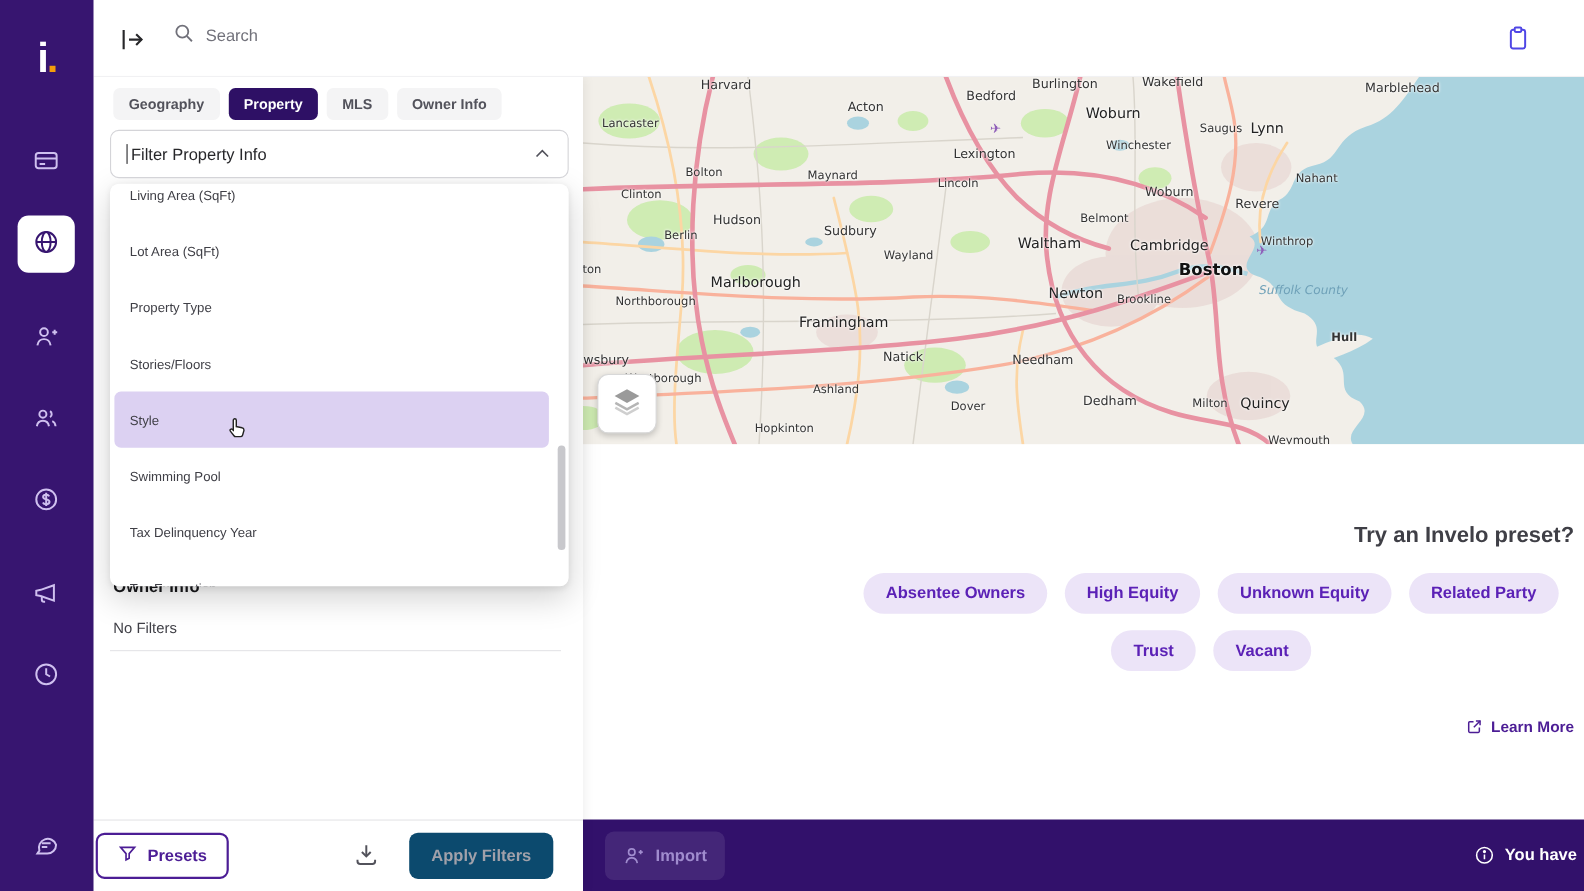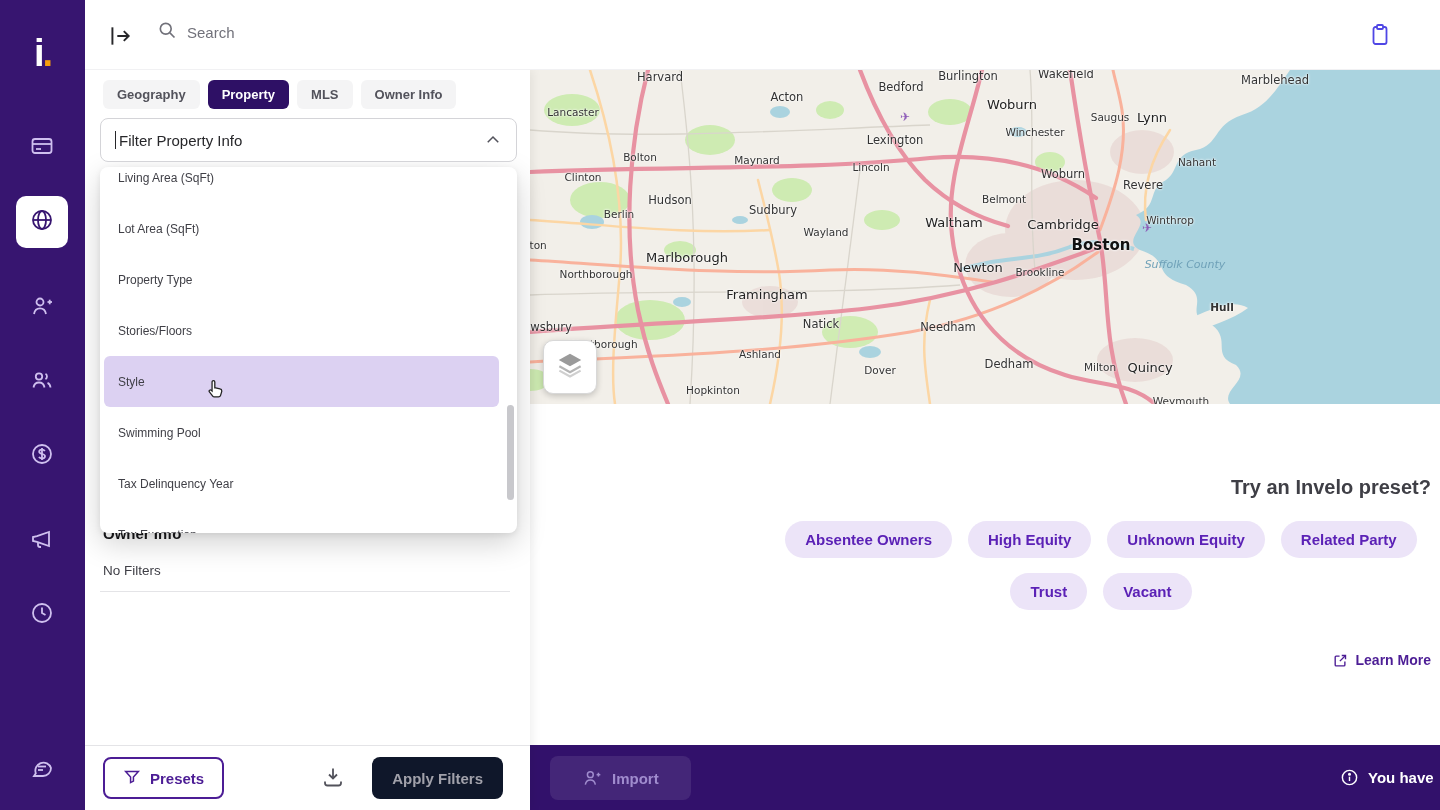--- a/index.html
+++ b/index.html
@@ -45,27 +45,27 @@
   .opt { height:51px; display:flex; align-items:center; padding:0 14px; margin:0 18px 0 4px;
     border-radius:6px; font-size:12px; color:#3f3f46; cursor:pointer; white-space:nowrap; }
   .opt.hl { background:#dcd1f2; }
   .dd-scrollbar { position:absolute; right:3px; top:238px; width:7px; height:95px; background:#c8c8cc;
     border-radius:4px; }
   .cursor-pointer { position:absolute; left:120px; top:308px; width:22px; height:24px; z-index:12; pointer-events:none; }
   .section-heading { position:absolute; left:18px; top:455px; font-size:15px; font-weight:bold; color:#18181b; z-index:1; }
   .no-filters { position:absolute; left:18px; top:493px; font-size:13.5px; color:#3f3f46; z-index:1; }
   .panel-divider { position:absolute; left:15px; top:521px; width:410px; height:1px; background:#e4e4e7; z-index:1; }
   .panel-footer { position:absolute; left:0; bottom:0; width:100%; height:65px; background:#fff;
-    border-top:1px solid #e4e4e7; display:flex; align-items:center; padding:0 27px 0 18px; z-index:8; }
+    border-top:1px solid #e4e4e7; display:flex; align-items:center; padding:0 27px 0 2px; z-index:8; }
   .presets-btn { height:42px; padding:0 18px; border:2px solid #4c1d95; border-radius:8px; background:#fff;
     color:#4c1d95; font-weight:bold; font-size:15px; display:flex; align-items:center; gap:9px; cursor:pointer;
     font-family:"Liberation Sans", sans-serif; }
   .dl-btn { margin-left:auto; margin-right:24px; width:30px; height:30px; color:#52525b; background:none;
     border:none; cursor:pointer; }
-  .apply-btn { height:42px; padding:0 20px; background:#0f172a; color:#a1a1aa; border:none; border-radius:8px;
+  .apply-btn { height:42px; padding:0 20px; background:#0c4a6e; color:#a1a1aa; border:none; border-radius:8px;
     font-weight:bold; font-size:15px; cursor:default; font-family:"Liberation Sans", sans-serif; }
 
   
   .main { position:absolute; left:530px; top:70px; right:0; bottom:0; background:#fff; }
   .map { position:absolute; left:0; top:0; width:910px; height:334px; background:#f2efe9; overflow:hidden; cursor:grab; }
   .map svg.base { position:absolute; left:0; top:0; }
   .mlabel { position:absolute; transform:translate(-50%,-50%); white-space:nowrap;
     font-family:"DejaVu Sans", sans-serif; color:#333; text-shadow:0 0 2px #fff, 0 0 3px #fff; }
   .mlabel.sm { font-size:10.5px; }
   .mlabel.md { font-size:11.5px; }
@@ -85,21 +85,21 @@
   .pill-row { display:flex; justify-content:center; gap:16px; margin-top:22px; }
   .pill-row.second { margin-top:15px; }
   .pill { background:#ece4f8; color:#5b21b6; font-weight:bold; font-size:15px; height:37px;
     display:flex; align-items:center; padding:0 20px; border-radius:19px; cursor:pointer; white-space:nowrap; }
   .learn-more { margin-top:42px; display:inline-flex; align-items:center; gap:8px; color:#4c1d95;
     font-weight:bold; font-size:14px; cursor:pointer; }
   .learn-more svg { width:15px; height:15px; }
 
   
   .bottom-bar { position:absolute; left:0; bottom:0; width:910px; height:65px; background:#32116b; }
-  .import-btn { position:absolute; left:20px; top:11px; height:44px; padding:0 32px;
+  .import-btn { position:absolute; left:20px; top:11px; height:44px; padding:0 16px;
     background:rgba(255,255,255,.09); color:#a08cce; border:none; border-radius:8px; font-weight:600;
     font-size:15px; display:flex; align-items:center; gap:10px; cursor:default;
     font-family:"Liberation Sans", sans-serif; }
   .import-btn svg { width:20px; height:20px; }
   .bar-notice { position:absolute; left:810px; top:0; height:65px; display:flex; align-items:center; gap:9px;
     color:#fff; font-weight:bold; font-size:15px; white-space:nowrap; }
   .bar-notice svg { width:19px; height:19px; flex:none; }
 </style>
 </head>
 <body>

